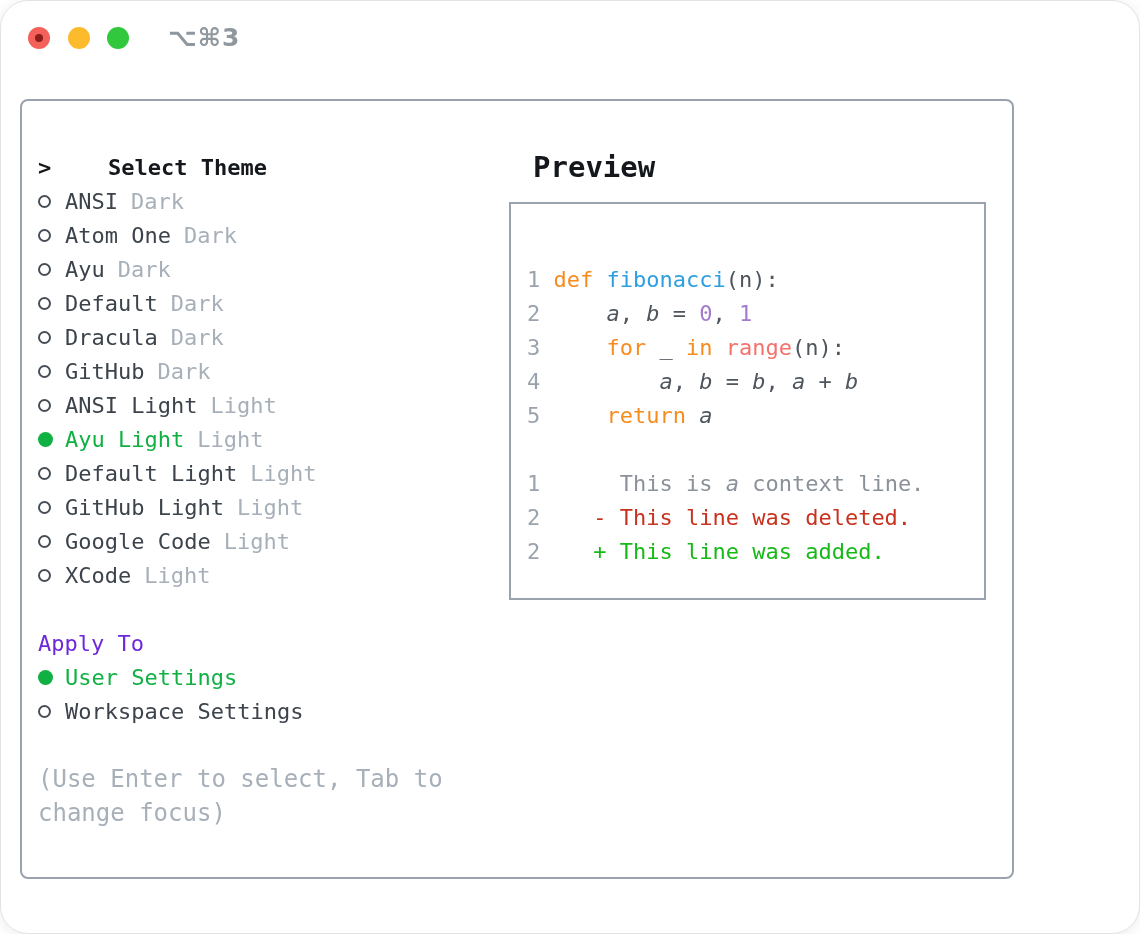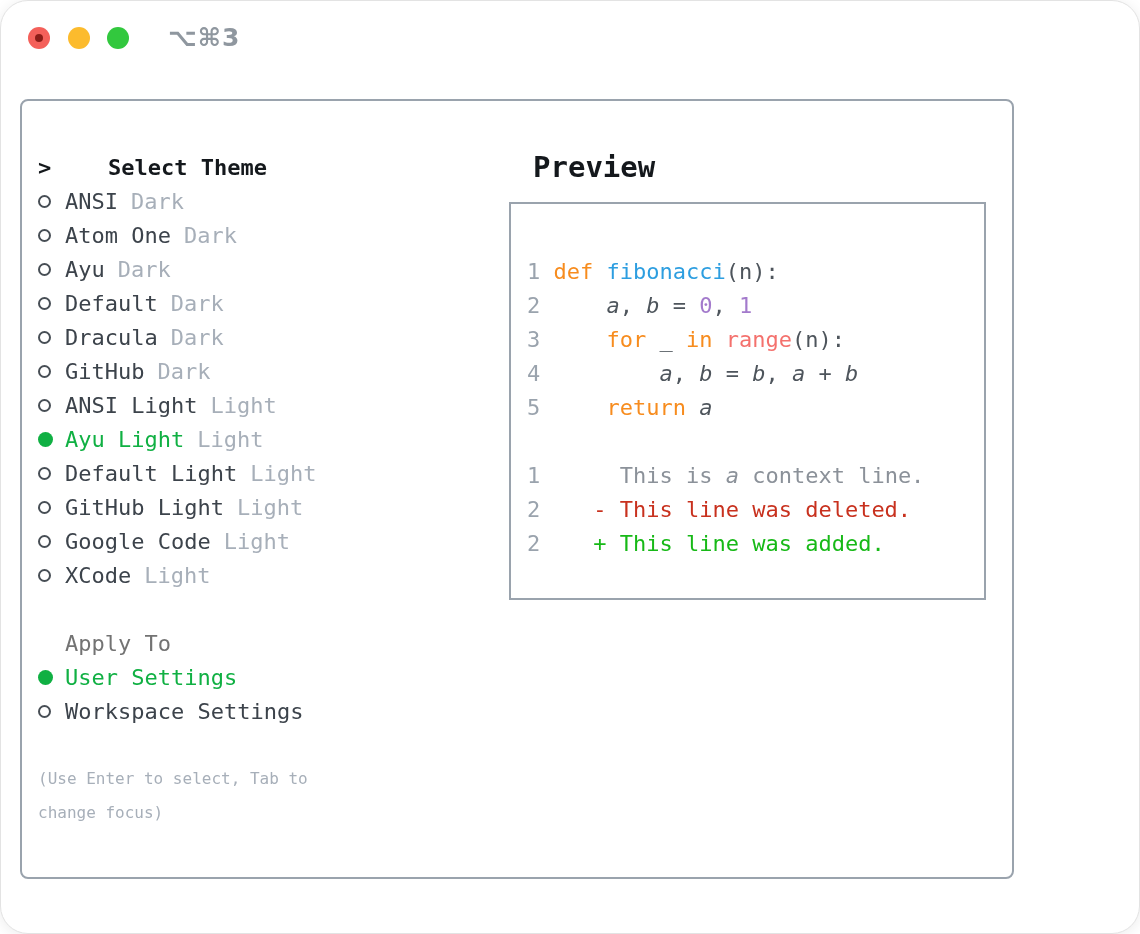--- a/index.html
+++ b/index.html
@@ -34,34 +34,34 @@
 
   
   .left-rows { position:absolute; left:16px; top:49px; width:440px;
                font-size:22px; white-space:pre; }
   .row { height:34px; display:flex; align-items:center; }
   .cell-bullet { width:27px; display:flex; align-items:center; }
   .ring { width:13px; height:13px; border-radius:50%; border:2px solid #474e55; }
   .ring.on { border:none; width:15px; height:15px; background:#10b043; }
   .prompt { font-weight:700; color:#14181c; }
   .hdr { font-weight:700; color:#14181c;margin-left:43px; }
-  .subhdr { color:#737373; margin-left:27px; }
+  .subhdr { color:#6d28d9; }
   .item-label { color:#3c434b; }
   .item-label.sel { color:#10b043; }
   .item-tag { color:#a7afb9; margin-left:13px; }
-  .help-line { height:34px; line-height:34px; color:#a7afb9; font-size:16px; }
+  .help-line { height:34px; line-height:34px; color:#a7afb9; font-size:24px; }
 
   
   .preview-title { position:absolute; left:502px; top:49px; height:34px; line-height:34px;
                    font-size:29px; font-weight:700; color:#14181c;margin-left:9px; }
   .preview-box {
     position:absolute; left:487px; top:101px; width:477px; height:398px;
     border:2px solid #9aa3ad; background:#ffffff;
   }
-  .code { position:absolute; left:0; top:4px; width:100%; padding:47px 0 0 16px;
+  .code { position:absolute; left:0; top:12px; width:100%; padding:47px 0 0 16px;
           font-size:22px; white-space:pre; }
   .pline { height:34px; line-height:34px; }
   .lnum { display:inline-block; min-width:13.2px; color:#9aa3ad; }
 </style>
 </head>
 <body>
 
 <div class="stage">
 
   <div class="titlebar">

